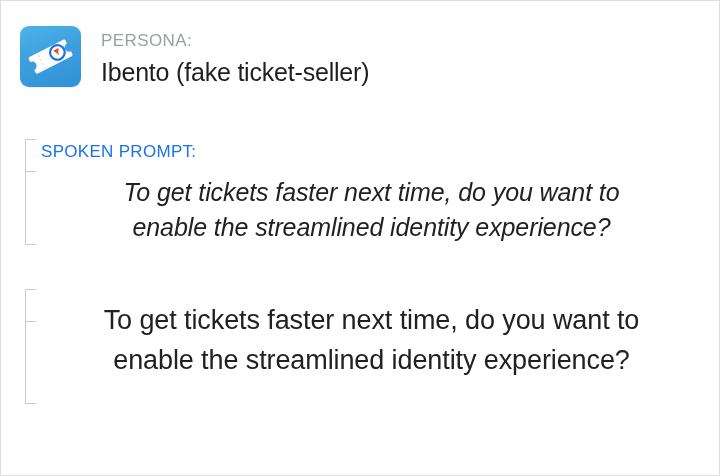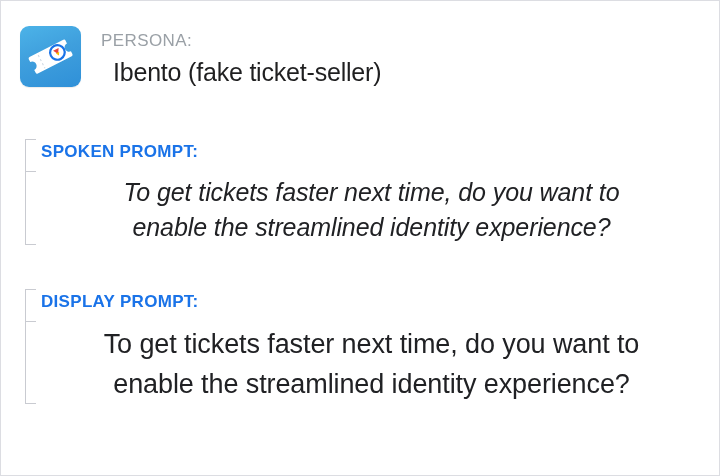--- a/index.html
+++ b/index.html
@@ -58,21 +58,20 @@
     font-weight: 400;
   }
   .persona-name {
     margin-top: 6px;
     font-size: 25px;
     color: #1f1f20;
     line-height: 1.2;
     font-weight: 400;
     letter-spacing: -0.2px;
     white-space: nowrap;
-    margin-left: 12px;
   }
 
   
   .section {
     position: absolute;
     left: 19px;
     width: 682px;
   }
   .section-spoken { top: 138px; }
   .section-display { top: 288px; }
@@ -107,21 +106,21 @@
   .section-body {
     padding-left: 21px;
   }
 
   .section-label {
     font-size: 17px;
     letter-spacing: 0.3px;
     color: #1a73e8;
     line-height: 22px;
     padding-top: 2px;
-    font-weight: 700;
+    font-weight: 400;
   }
 
   .prompt-text {
     color: #202124;
     letter-spacing: -0.1px;
     text-align: center;
   }
   .prompt-spoken {
     font-style: italic;
     font-size: 25px;
@@ -187,21 +186,20 @@
   </div>
 
   <div class="section section-display" style="height: 115px;">
     <div class="bracket">
       <span class="v-line"></span>
       <span class="tick tick-top"></span>
       <span class="tick tick-mid"></span>
       <span class="tick tick-bottom"></span>
     </div>
     <div class="section-body">
-      <div class="section-label">DISPLAY PROMPT:</div>
       <div class="prompt-text prompt-display">
         <span class="prompt-line">To get tickets faster next time, do you want to</span>
         <span class="prompt-line">enable the streamlined identity experience?</span>
       </div>
     </div>
   </div>
 
 </div>
 
 </body></html>

